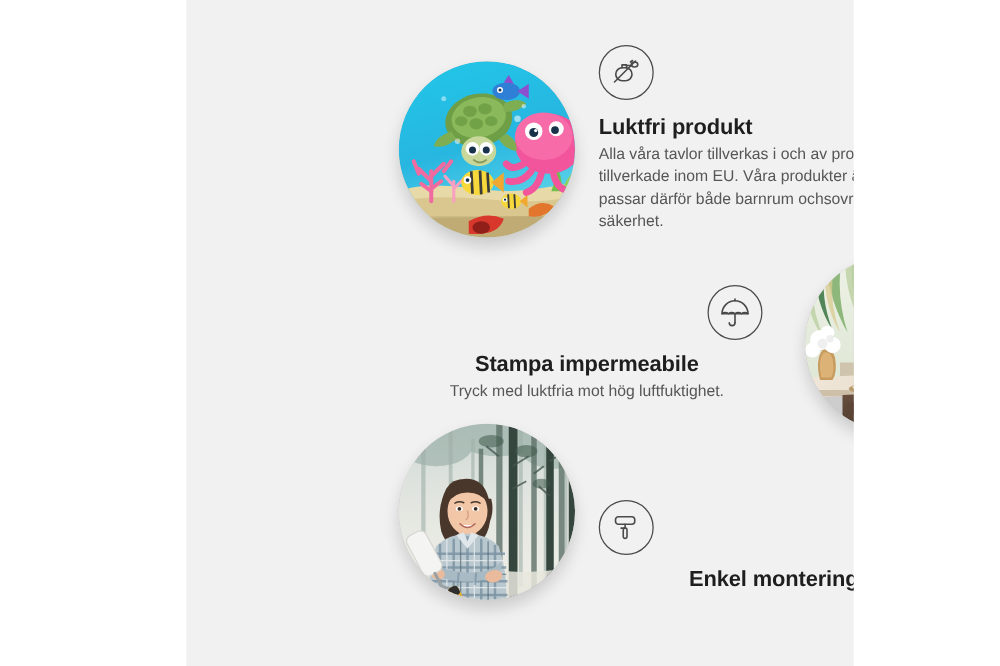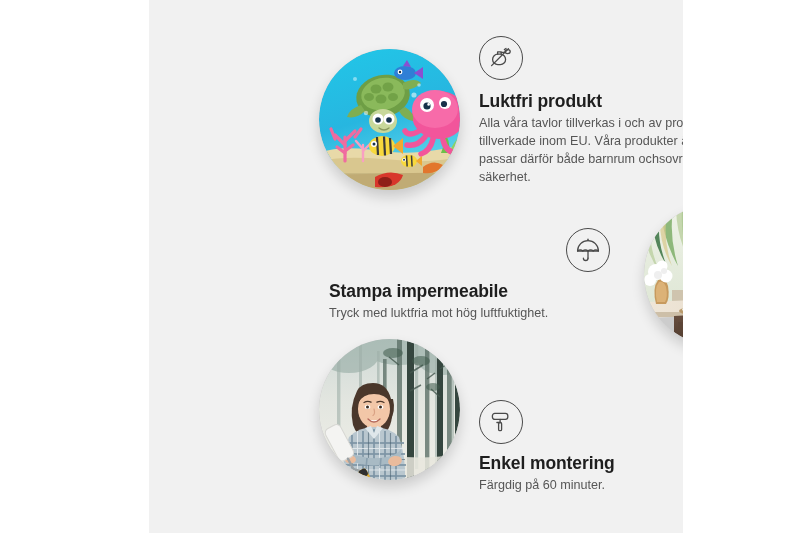--- a/index.html
+++ b/index.html
@@ -82,30 +82,31 @@
     left: 330px;
     top: 36px;
     width: 300px;
   }
 
   
   #feature-waterproof {
     left: 180px;
     top: 228px;
     width: 281px;
-    text-align: left;
+    text-align: center;
   }
   #feature-waterproof .icon-wrap { margin-left: auto; }
   #feature-waterproof h3 { margin-top: 9px; }
 
   
   #feature-mounting {
     left: 330px;
     top: 400px;
     width: 280px;
+    text-align: center;
   }
   #feature-mounting h3 { margin-top: 9px; }
 </style>
 </head>
 <body>
 
 <div class="stage">
 
   <div class="panel">
 
@@ -525,17 +526,16 @@
 
           <rect x="4.4" y="4.4" width="15.4" height="6" rx="2.4"></rect>
 
           <path d="M12.1 10.4 v3.1"></path>
           <path d="M12.1 13.5 h-3.2"></path>
 
           <rect x="10.6" y="13.5" width="3" height="8.2" rx="1.3"></rect>
         </svg>
       </div>
       <h3>Enkel montering</h3>
-      <p>Färgdig på 60 minuter.</p>
     </div>
 
   </div>
 </div>
 
 </body></html>

